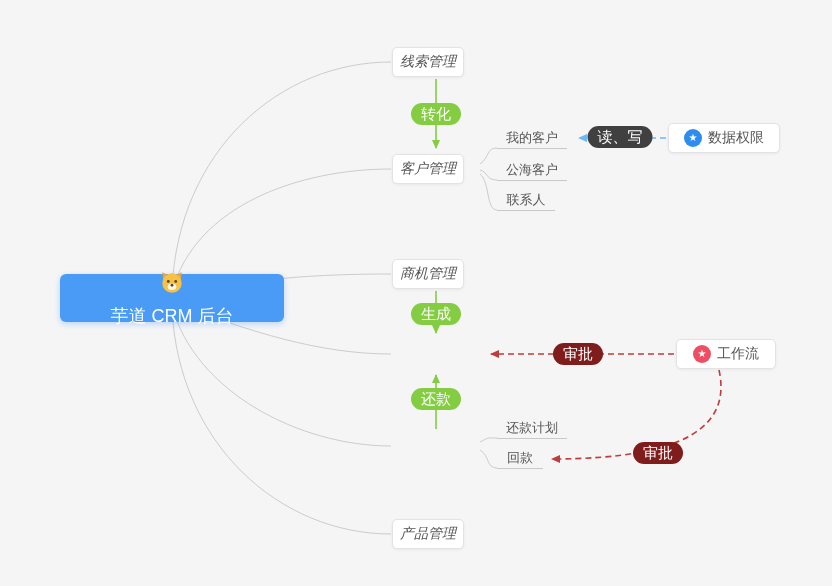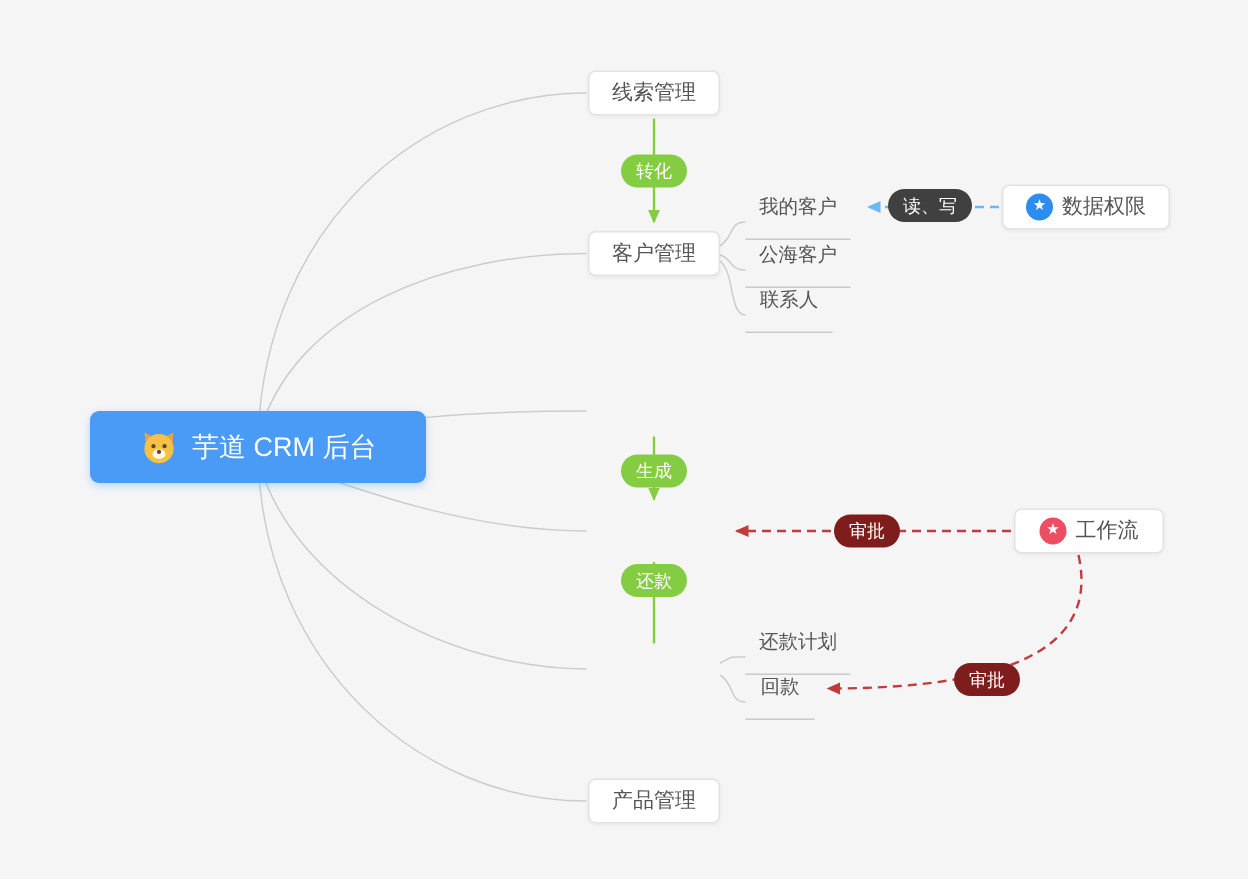--- a/index.html
+++ b/index.html
@@ -24,62 +24,63 @@
     border-radius:5px;
     box-shadow:0 1px 3px rgba(0,0,0,.06);
     display:flex;
     align-items:center;
     justify-content:center;
     gap:6px;
     font-size:14px;
     color:#555;
     box-sizing:border-box;
   }
-  .node.main{width:88px;height:30px;}
+  .node.main{width:72px;height:30px;font-style:italic;}
 
   
   .root-node{
     position:absolute;
     z-index:2;
     left:60px;top:274px;
     width:224px;height:48px;
     background:#4a9bf5;
     border-radius:6px;
     box-shadow:0 2px 6px rgba(74,155,245,.35);
     display:flex;
     align-items:center;
     justify-content:center;
     gap:9px;
     color:#fff;
     font-size:18px;
+    flex-direction:column;
   }
 
   
   .leaf{
     position:absolute;
     z-index:2;
     font-size:13px;
     color:#555;
     text-align:center;
-    padding-bottom:12px;
+    padding-bottom:1px;
     border-bottom:1px solid #c9c9cb;
     box-sizing:border-box;
   }
 
   
   .badge{
     position:absolute;
     z-index:3;
     transform:translateX(-50%);
     height:22px;
     line-height:22px;
     padding:0 10px;
     border-radius:11px;
     color:#fff;
-    font-size:12px;
+    font-size:15px;
     white-space:nowrap;
   }
   .badge.green{background:#84cd42;}
   .badge.blue{background:#404040;}
   .badge.red{background:#7f1d1d;}
 
   
   .star{
     display:inline-flex;
     align-items:center;
@@ -157,20 +158,23 @@
   </div>
 
   <div class="node main" style="left:392px;top:47px">
     <span>线索管理</span>
   </div>
 
   <div class="node main" style="left:392px;top:154px">
     <span>客户管理</span>
   </div>
 
+  <div class="node main" style="left:392px;top:259px">
+    <span>商机管理</span>
+  </div>
 
 
 
   <div class="node main" style="left:392px;top:519px">
     <span>产品管理</span>
   </div>
 
   <div class="node" style="left:668px;top:123px;width:112px;height:30px">
     <span class="star blue">★</span>
     <span>数据权限</span>
@@ -192,18 +196,18 @@
   </div>
   <div class="leaf" style="left:497px;top:419px;width:70px">
     <span>还款计划</span>
   </div>
   <div class="leaf" style="left:497px;top:449px;width:46px">
     <span>回款</span>
   </div>
 
   <div class="badge green" style="left:436px;top:103px">转化</div>
   <div class="badge green" style="left:436px;top:303px">生成</div>
-  <div class="badge green" style="left:436px;top:376px">还款</div>
+  <div class="badge green" style="left:436px;top:388px">还款</div>
   <div class="badge blue" style="left:620px;top:126px">读、写</div>
   <div class="badge red" style="left:578px;top:343px">审批</div>
   <div class="badge red" style="left:658px;top:442px">审批</div>
 
 </div>
 
 </body></html>

